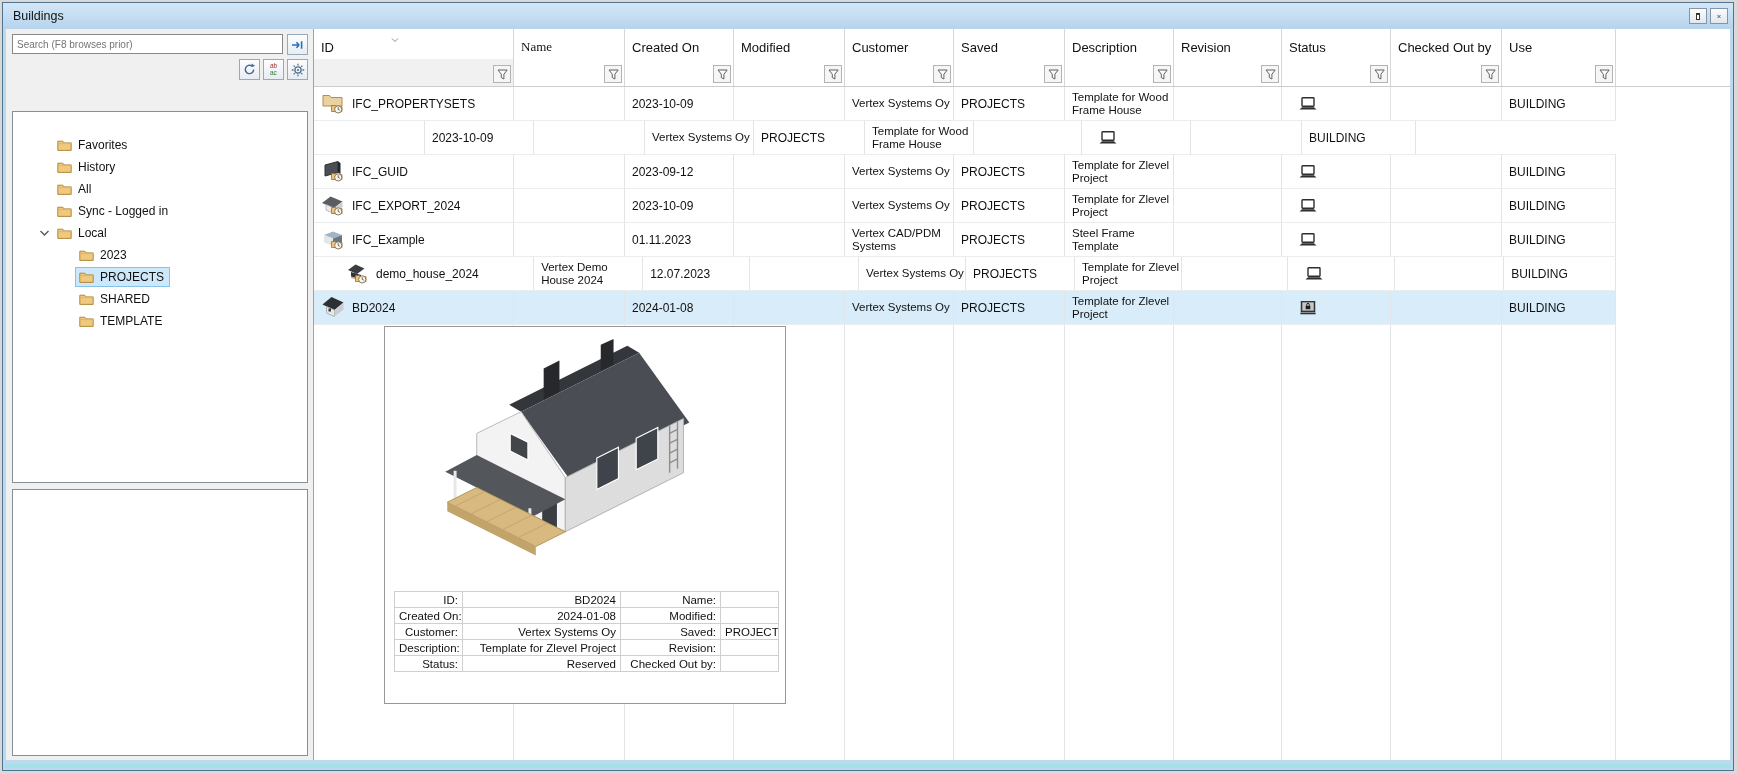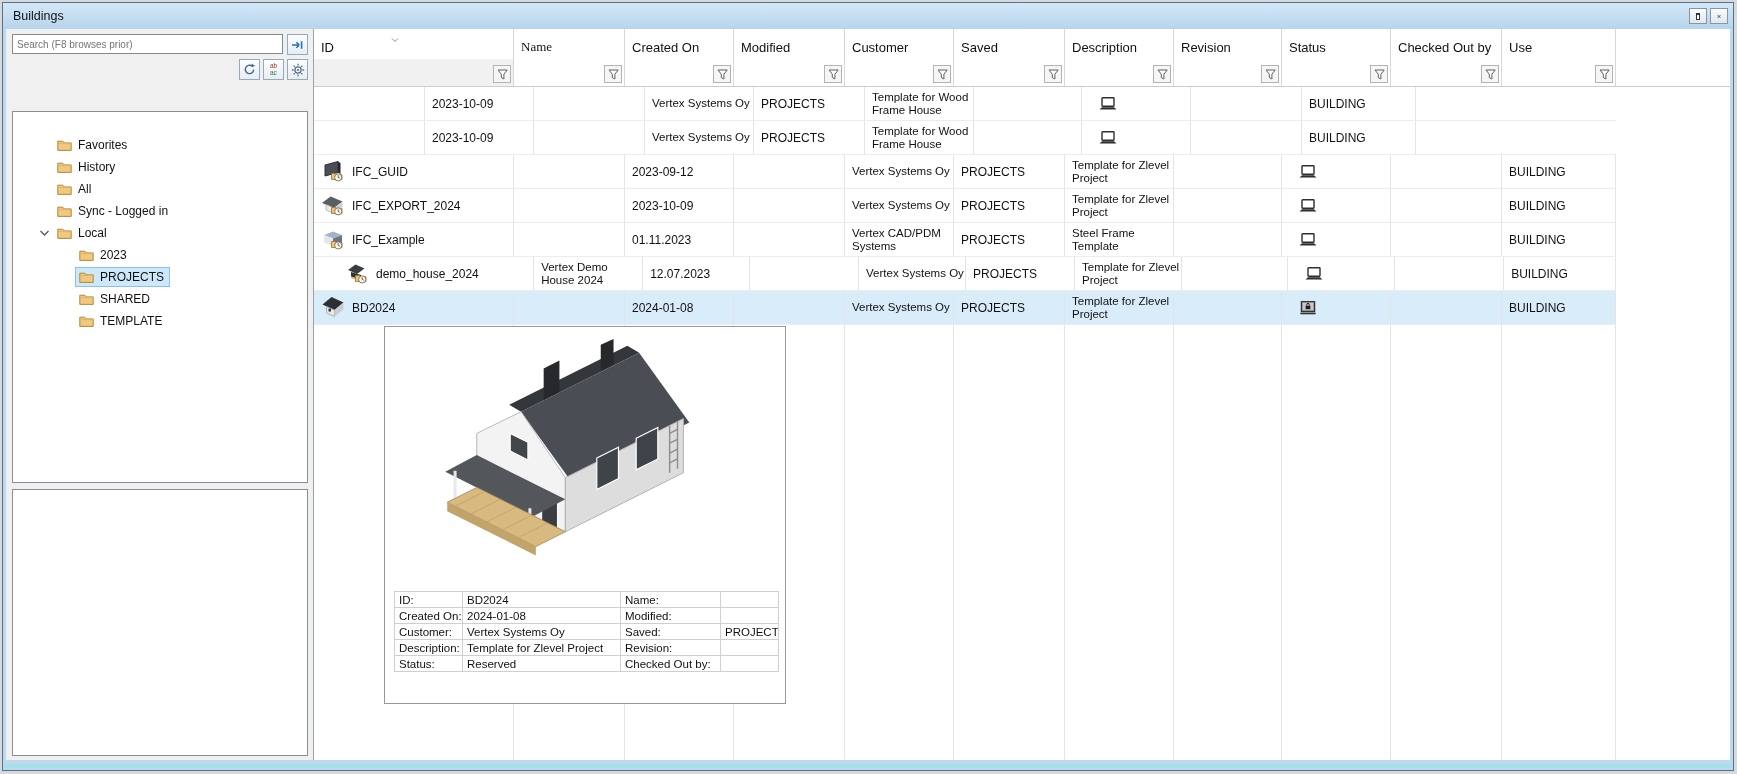--- a/index.html
+++ b/index.html
@@ -92,21 +92,21 @@
   .cell.status-cell { padding-left:16px; }
   .cell .thumb { flex:0 0 auto; }
   .tail { position:absolute; left:0; right:0; top:296px; bottom:0; display:flex; z-index:0; }
   .tail-cell { border-right:1px solid #e2e4e8; height:100%; }
   
   .preview {
     position:absolute; left:70px; top:297px; width:402px; height:378px;
     background:#fff; border:1px solid #979797; z-index:5; padding-top:4px;
   }
   .preview-img { height:252px; display:flex; align-items:center; justify-content:center; }
-  .preview-table { border-collapse:collapse; margin:8px 9px 0 9px; width:384px; font-size:11.5px; table-layout:fixed; }
+  .preview-table { border-collapse:collapse; margin:8px 9px 0 9px; width:384px; font-size:11.5px; table-layout:fixed;text-align:right; }
   .preview-table td { border:1px solid #cfcfcf; height:16px; padding:0 4px; white-space:nowrap; overflow:hidden; }
 </style>
 </head>
 <body>
 
 <div class="window">
   <div class="titlebar">
     <span>Buildings</span>
     <div class="tb-buttons">
       <button class="tb-btn">
@@ -381,20 +381,31 @@
             <button class="funnel-btn">
               <svg width="11" height="11" viewBox="0 0 11 11">
                 <path d="M1,1 H10.2 L6.9,5.2 V10 L4.3,8.6 V5.2 Z" fill="#fcfcfc" stroke="#5f5f5f" stroke-width="1"></path>
               </svg>
             </button>
           </div>
           <div class="filter-cell filler"></div>
         </div>
       <div id="rows-box" style="position:relative;">
           <div class="row" style="width: 1302px; background: transparent;">
+            <div class="cell id-cell" style="width: 200px;">
+              <span class="thumb"><svg width="24" height="24" viewBox="0 0 24 24">
+                  <path d="M2,16 V5.5 h6.5 l1.6,2 H21 v8.5 z" fill="#ead2a0" stroke="#b08f4f" stroke-width="1"></path>
+                  <g>
+                    <path d="M10.5,21.5 V15.5 h4 l1,1.2 h5.5 v4.8 z" fill="#edc57c" stroke="#9a7326" stroke-width="0.8"></path>
+                    <circle cx="17.2" cy="19.4" r="3.6" fill="#f9f6ee" stroke="#7c6c48" stroke-width="0.9"></circle>
+                    <path d="M17.2,19.4 V17.2 M17.2,19.4 L18.8,20.2" stroke="#555" stroke-width="0.9"></path>
+                  </g>
+                </svg></span>
+              <span>IFC_PROPERTYSETS</span>
+            </div>
             <div class="cell wrap" style="width: 111px;">
               <span></span>
             </div>
             <div class="cell" style="width: 109px;">
               <span>2023-10-09</span>
             </div>
             <div class="cell" style="width: 111px;">
               <span></span>
             </div>
             <div class="cell wrap" style="width: 109px;">

